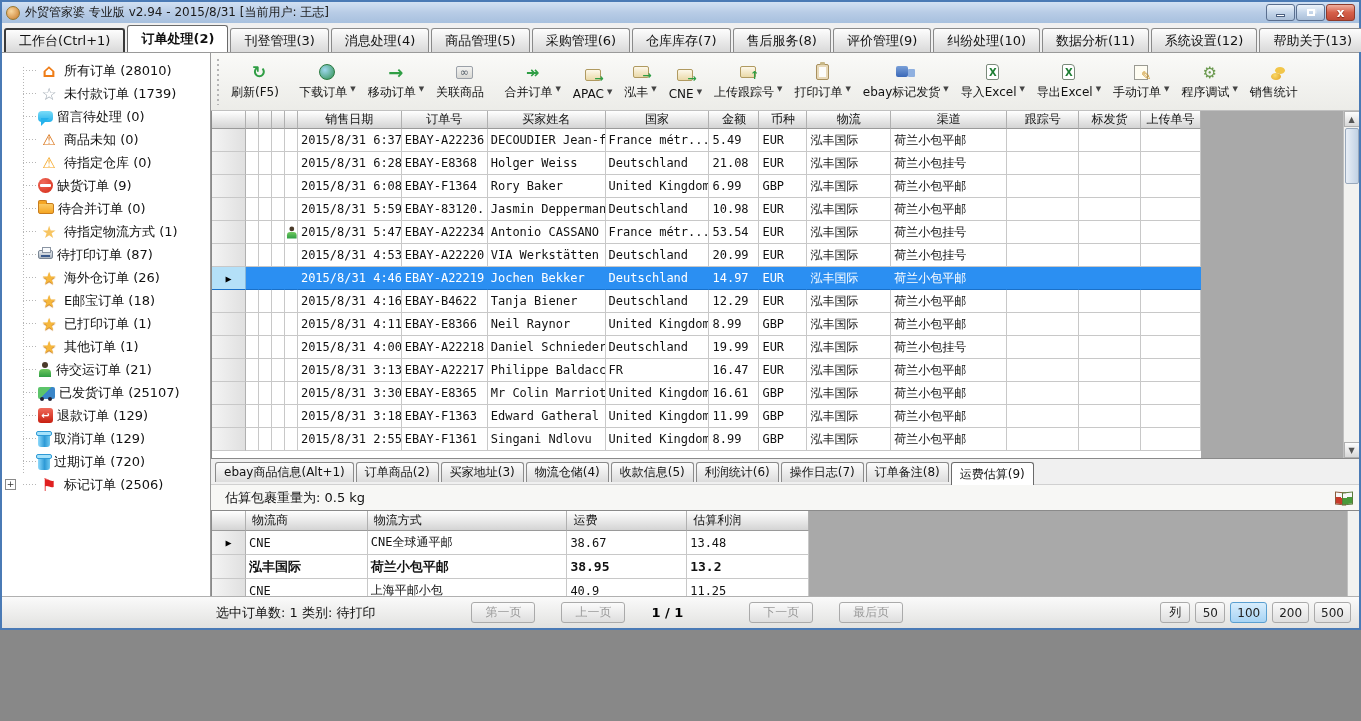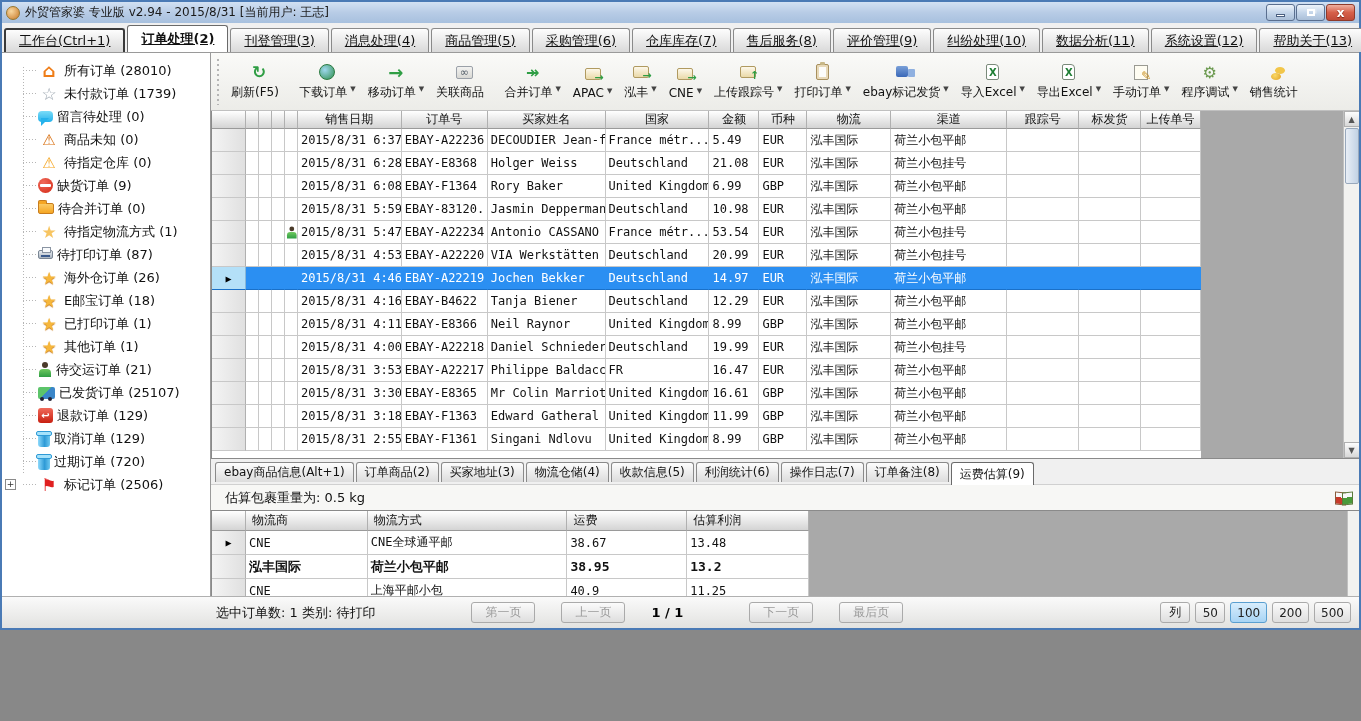--- a/index.html
+++ b/index.html
@@ -12,21 +12,21 @@
   .appicon{width:14px;height:14px;border-radius:50%;background:radial-gradient(circle at 35% 35%,#f8d8a0,#c87828);border:1px solid #96762e;margin-right:5px;flex:0 0 auto;}
   .apptitle{font-size:12px;color:#1a1a1a;white-space:nowrap;overflow:hidden;flex:1;}
   .wincontrols{display:flex;gap:1px;flex:0 0 auto;}
   .winbtn{width:29px;height:17px;border:1px solid #5a6f8f;border-radius:3px;background:linear-gradient(#eef4fb,#c5d6ea 50%,#aabfd8);display:flex;align-items:center;justify-content:center;color:#fff;font-size:10px;cursor:default;position:relative;}
   .winbtn.close{background:linear-gradient(#f0b0a0,#d6604a 50%,#c04a38);border-color:#8f3a2a;}
   .minbar{width:9px;height:3px;background:#fff;border:1px solid #4a5f7f;margin-top:6px;}
   .restbox{width:8px;height:7px;border:2px solid #fff;box-shadow:2px -2px 0 -0.5px #dfe8f2;}
   .closex{color:#fff;font-weight:bold;font-size:12px;text-shadow:0 1px 1px #802010;}
 
   
-  .menustrip{height:30px;background:#f0f0f0;border-bottom:1px solid #9a9a9a;display:flex;align-items:flex-end;padding:3px 2px 0 2px;gap:2px;flex:0 0 auto;text-decoration:underline;}
+  .menustrip{height:30px;background:#f0f0f0;border-bottom:1px solid #9a9a9a;display:flex;align-items:flex-end;padding:3px 2px 0 2px;gap:2px;flex:0 0 auto;}
   .mtab{height:24px;padding:0 13px;display:flex;align-items:center;background:linear-gradient(#fdfdfd,#d9d9d9);border:1px solid #8a8a8a;border-bottom:none;border-radius:3px 3px 0 0;font-size:13px;white-space:nowrap;cursor:default;}
   .mtab.focus{border:2px solid #3a3a3a;border-bottom:none;font-weight:normal;}
   .mtab.active{background:#fff;height:27px;font-weight:bold;border-color:#6a6a6a;position:relative;z-index:2;}
 
   
   .bodyrow{flex:1;display:flex;min-height:0;}
   .sidebar{width:209px;background:#fff;border-right:1px solid #9a9a9a;padding:6px 0 0 0;overflow:hidden;}
   .tree{position:relative;background-image:repeating-linear-gradient(to bottom,#b5b5b5 0 1px,transparent 1px 3px);background-size:1px calc(100% - 30px);background-position:21px 8px;background-repeat:no-repeat;}
   .snode{height:23px;display:flex;align-items:center;position:relative;cursor:default;}
   .expander{position:absolute;left:3px;top:6px;width:11px;height:11px;border:1px solid #8a8a8a;background:#fff;font-size:9px;line-height:9px;text-align:center;color:#333;}
@@ -304,21 +304,21 @@
           <span class="sicon flag-icon"></span>
           <span class="slabel">标记订单 (2506)</span>
         </div>
         </div>
     </div>
 
     <div class="main">
 
       <div class="toolbar">
         <span class="tgrip"></span>
-        <div style="display:flex;align-items:center;">
+        <div style="display:flex;align-items:flex-end;">
 
         <div class="tbtn">
             <span class="ti">
                 <span class="refresh-icon"></span>
               </span>
             <span class="tlabelrow">
               <span>刷新(F5)</span>
               <span class="dd" style="visibility: hidden;">▼</span>
             </span>
           </div>
@@ -705,21 +705,21 @@
               <div class="trow">
               <div class="cell rowhead w-rowhead">
                   <span class="rowmark" style="visibility: hidden;">▶</span>
                 </div>
               <div class="cell w-nc"></div>
               <div class="cell w-nc"></div>
               <div class="cell w-nc"></div>
               <div class="cell w-nc">
                   <span class="person-icon" style="visibility: hidden;"></span>
                 </div>
-              <div class="cell w-date">2015/8/31 3:53</div>
+              <div class="cell w-date">2015/8/31 3:13</div>
               <div class="cell w-order">EBAY-A22217</div>
               <div class="cell w-buyer">Philippe Baldacc...</div>
               <div class="cell w-country">FR</div>
               <div class="cell w-amount">16.47</div>
               <div class="cell w-cur">EUR</div>
               <div class="cell w-log">泓丰国际</div>
               <div class="cell w-chan">荷兰小包平邮</div>
               <div class="cell w-track"></div>
               <div class="cell w-sflag"></div>
               <div class="cell w-upload"></div>

